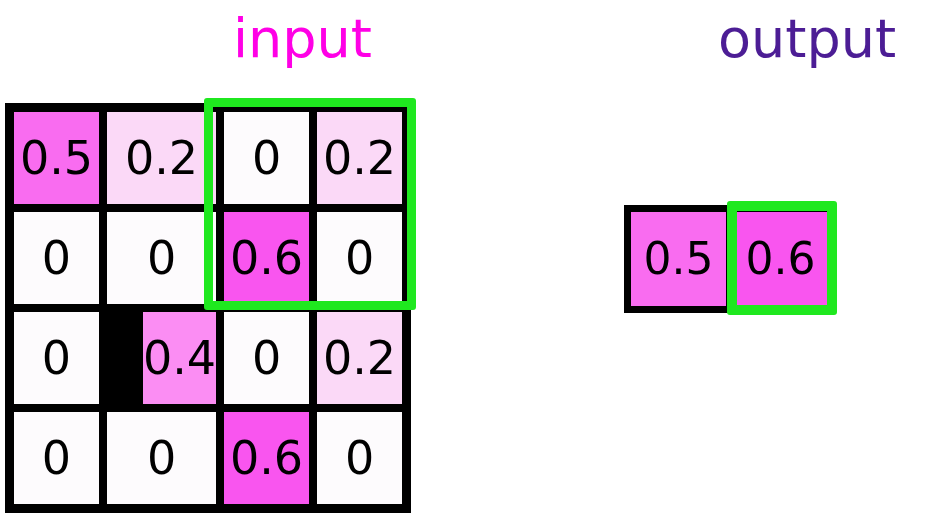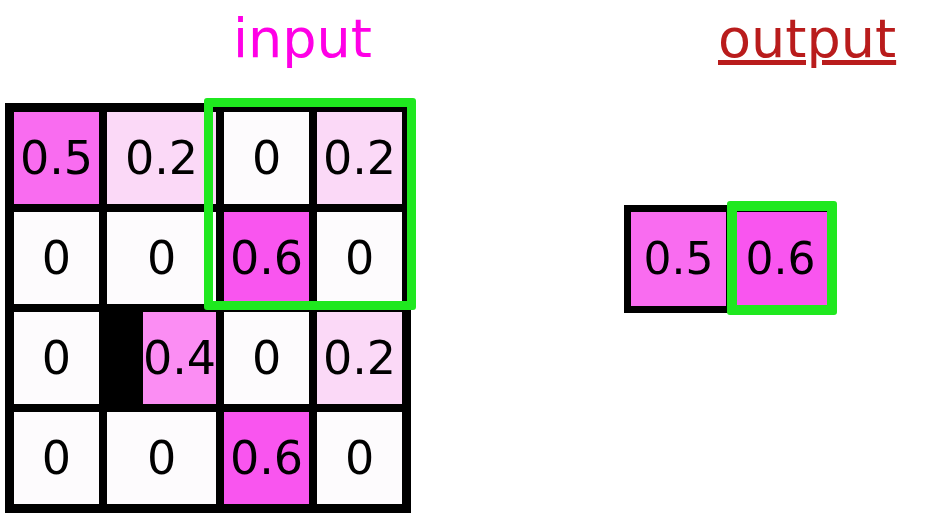--- a/index.html
+++ b/index.html
@@ -109,21 +109,21 @@
     border-width: 10px;
   }
 </style>
 </head>
 <body>
 
 <div class="stage">
 
   <div class="title" id="title-input" style="color: rgb(255, 0, 230);">input</div>
 
-  <div class="title" id="title-output" style="color: #b91c1c; text-decoration: underline;">output</div>
+  <div class="title" id="title-output" style="color: #4c1d95;">output</div>
 
   <div class="grid-wrap" id="input-grid">
     <div class="grid">
         <div class="cell" style="background: rgb(249, 108, 240);">0.5</div>
         <div class="cell" style="background: rgb(251, 217, 247);">0.2</div>
         <div class="cell" style="background: rgb(253, 251, 253);">0</div>
         <div class="cell" style="background: rgb(251, 217, 247);">0.2</div>
         <div class="cell" style="background: rgb(253, 251, 253);">0</div>
         <div class="cell" style="background: rgb(253, 251, 253);">0</div>
         <div class="cell" style="background: rgb(249, 85, 239);">0.6</div>

